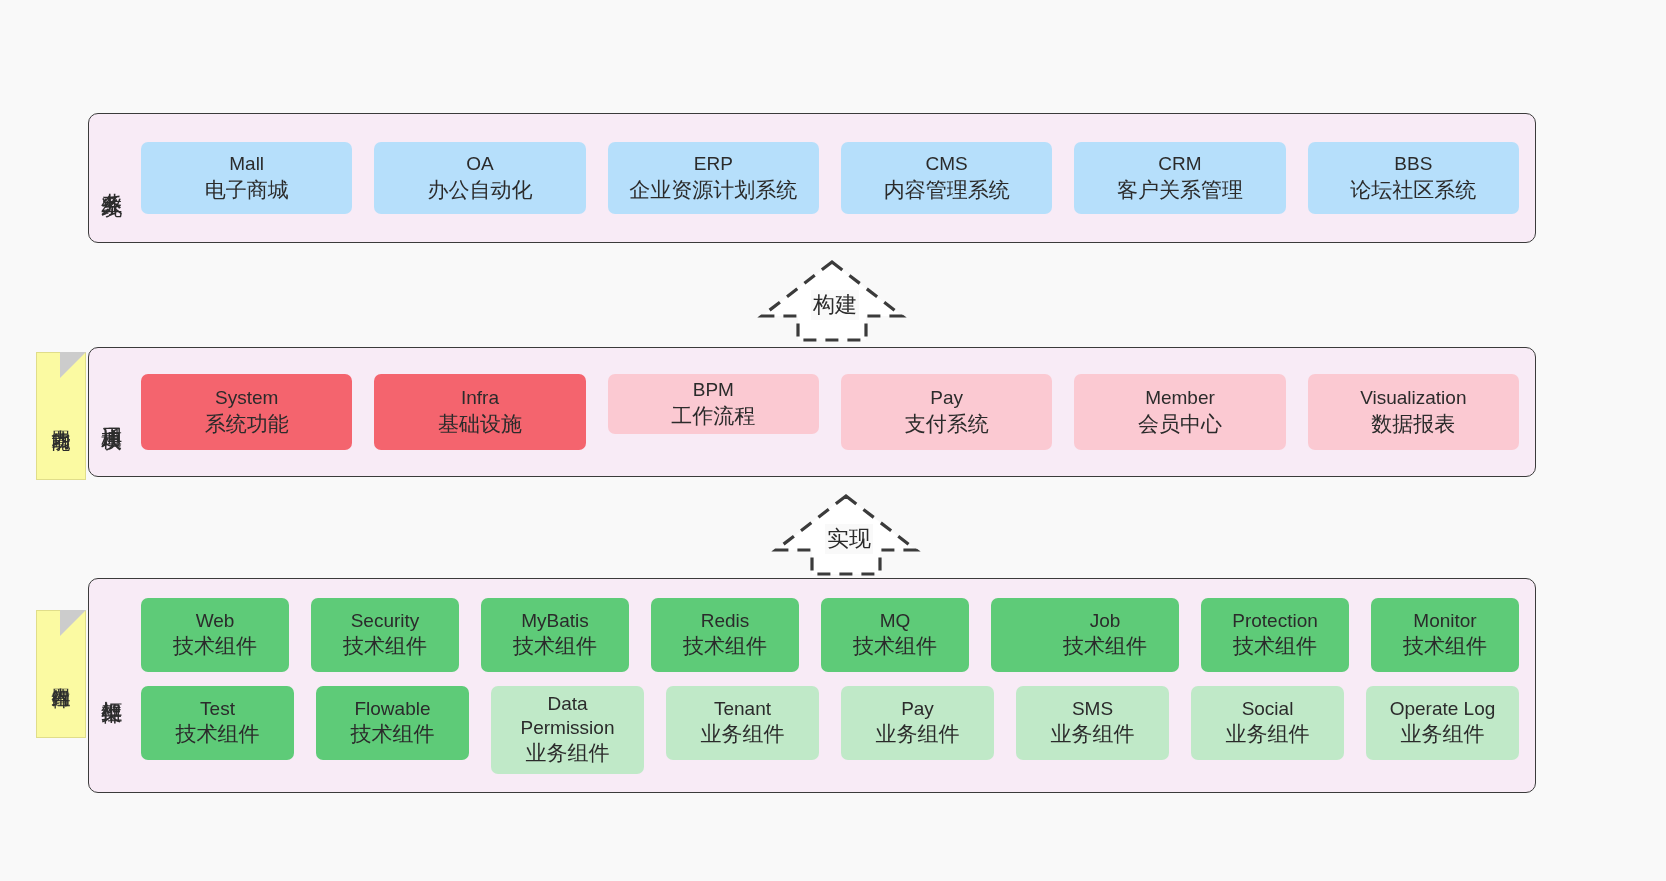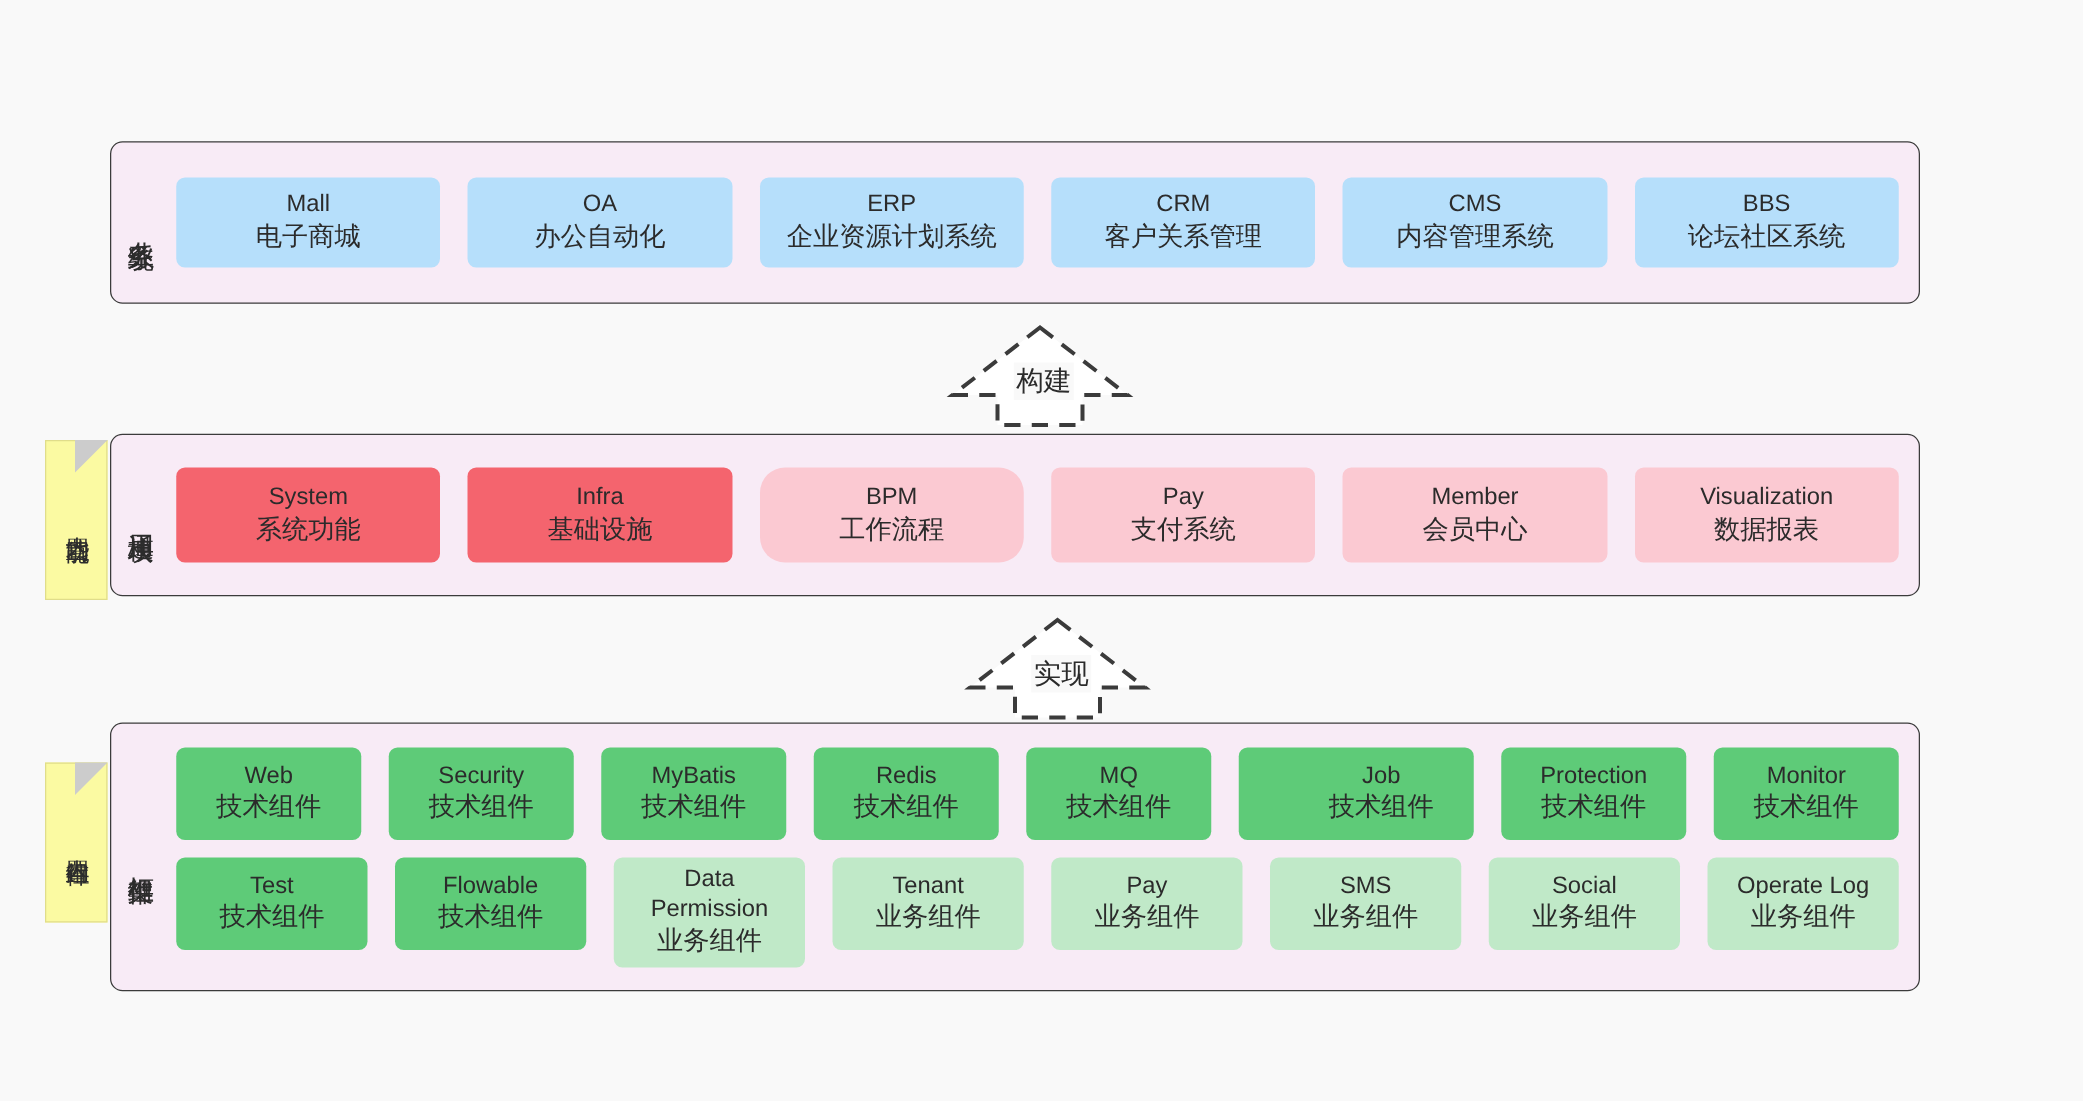--- a/index.html
+++ b/index.html
@@ -154,26 +154,26 @@
         </div>
         <div class="cell c-blue" style="height:72px;">
           <span class="en">OA</span>
           <span class="cn">办公自动化</span>
         </div>
         <div class="cell c-blue" style="height:72px;">
           <span class="en">ERP</span>
           <span class="cn">企业资源计划系统</span>
         </div>
         <div class="cell c-blue" style="height:72px;">
+          <span class="en">CMS</span>
+          <span class="cn">内容管理系统</span>
+        </div>
+        <div class="cell c-blue" style="height:72px;">
           <span class="en">CRM</span>
           <span class="cn">客户关系管理</span>
-        </div>
-        <div class="cell c-blue" style="height:72px;">
-          <span class="en">CMS</span>
-          <span class="cn">内容管理系统</span>
         </div>
         <div class="cell c-blue" style="height:72px;">
           <span class="en">BBS</span>
           <span class="cn">论坛社区系统</span>
         </div>
       </div>
     </div>
   </div>
 
   <svg class="arrow" style="left:756px; top:258px; width:152px; height:85px;" viewBox="0 0 152 85">
@@ -190,21 +190,21 @@
     <div class="layer-body">
       <div class="cell-row">
         <div class="cell c-red" style="height:76px;">
           <span class="en">System</span>
           <span class="cn">系统功能</span>
         </div>
         <div class="cell c-red" style="height:76px;">
           <span class="en">Infra</span>
           <span class="cn">基础设施</span>
         </div>
-        <div class="cell c-pink" style="height:76px;border-radius:20px;">
+        <div class="cell c-pink" style="height:60px;">
           <span class="en">BPM</span>
           <span class="cn">工作流程</span>
         </div>
         <div class="cell c-pink" style="height:76px;">
           <span class="en">Pay</span>
           <span class="cn">支付系统</span>
         </div>
         <div class="cell c-pink" style="height:76px;">
           <span class="en">Member</span>
           <span class="cn">会员中心</span>

